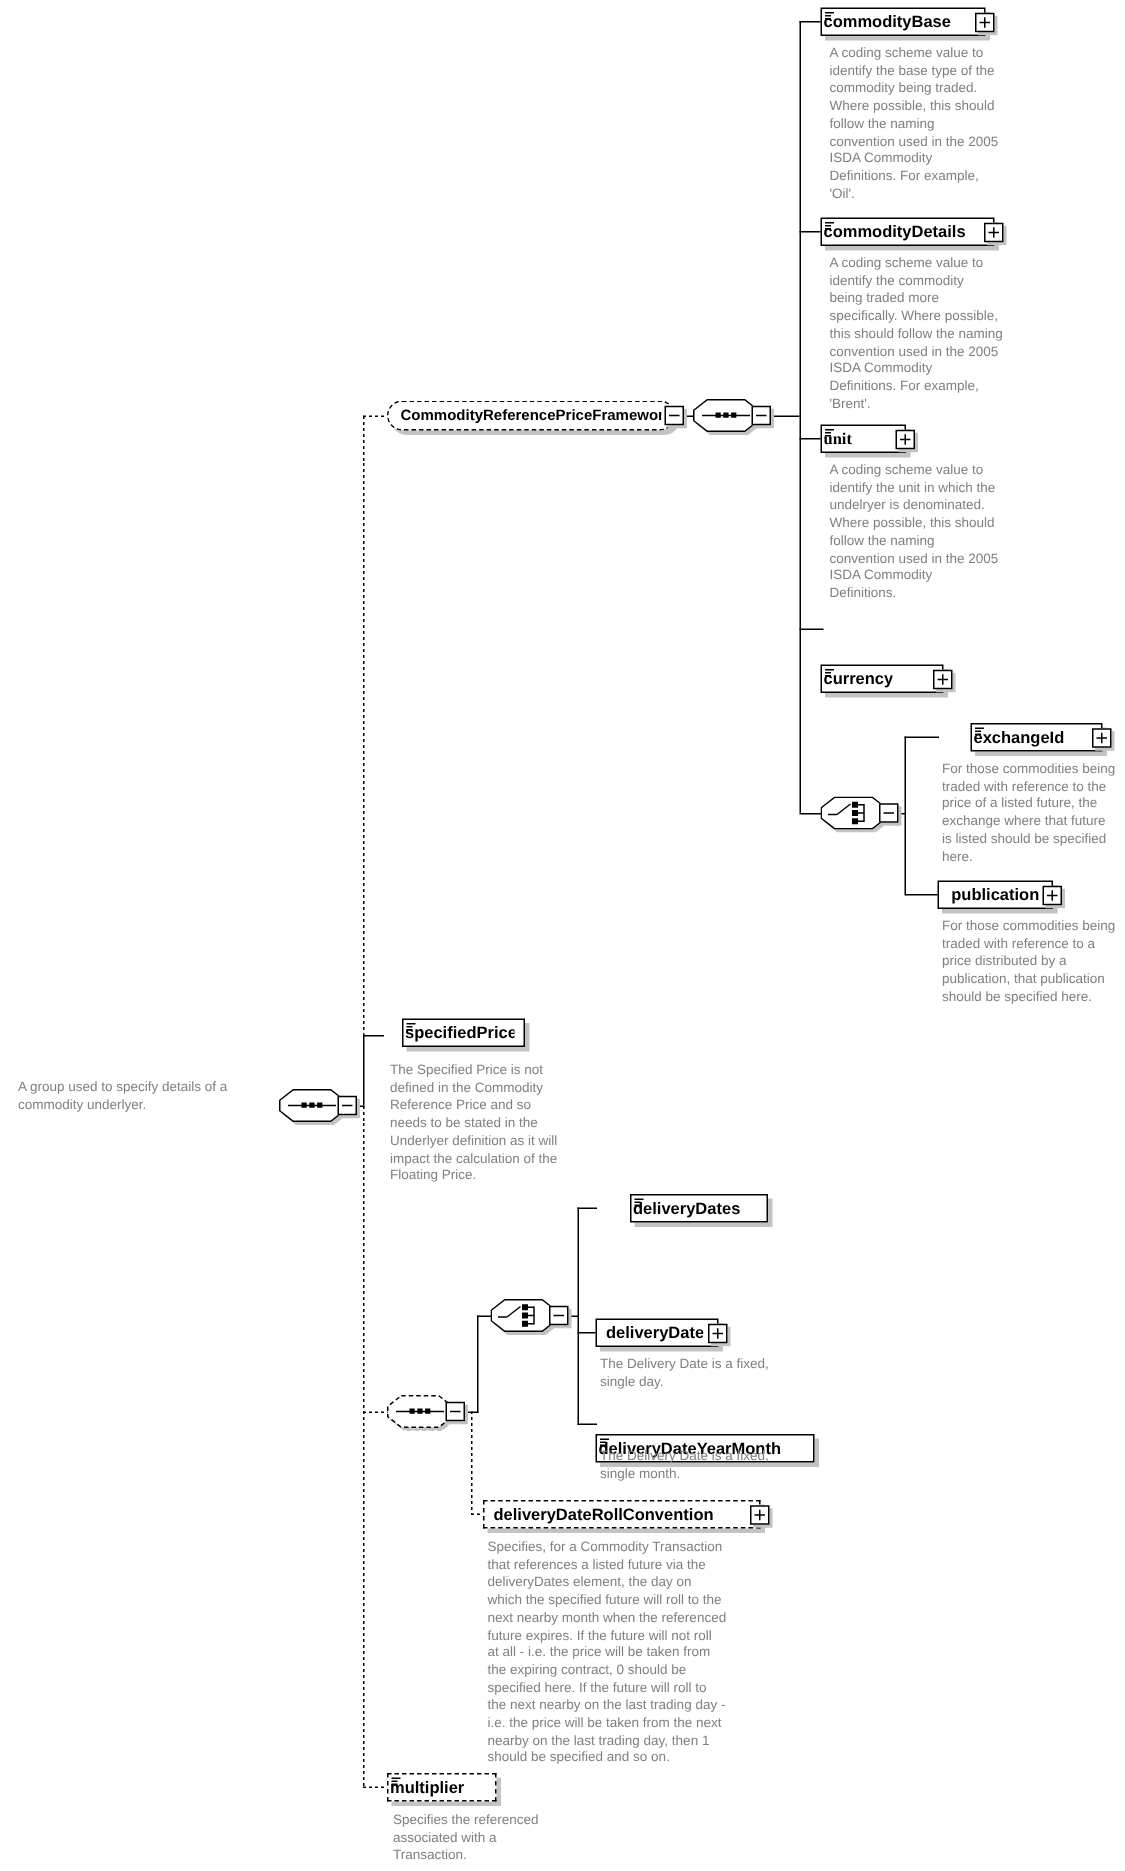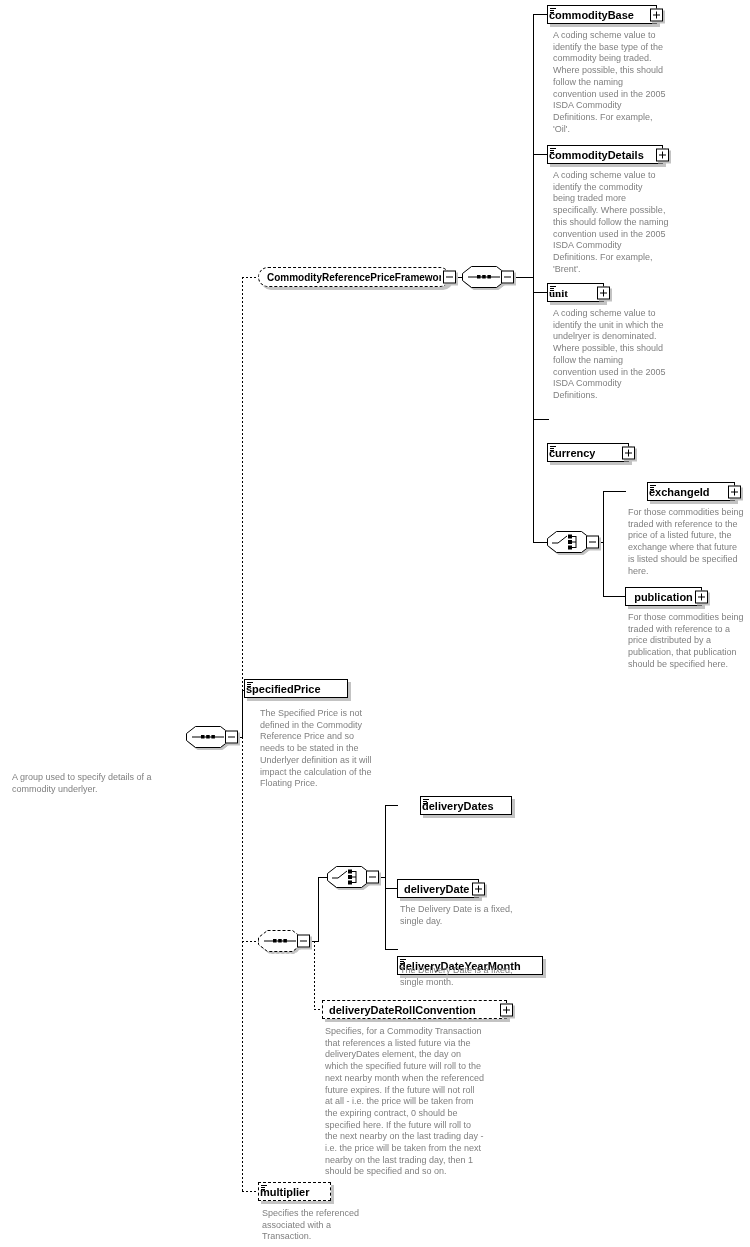--- a/index.html
+++ b/index.html
@@ -135,21 +135,21 @@
         <rect x="21" y="9" width="4" height="4" fill="#000"></rect>
         <rect x="21" y="14.5" width="4" height="4" fill="#000"></rect>
         <line x1="25" y1="5.5" x2="29" y2="5.5" stroke="#000"></line>
         <line x1="25" y1="11" x2="29" y2="11" stroke="#000"></line>
         <line x1="25" y1="16.5" x2="29" y2="16.5" stroke="#000"></line>
         <line x1="29" y1="5" x2="29" y2="17" stroke="#000"></line>
       </svg>
     <span class="xp"></span>
   </div>
 
-  <div class="desc" style="left:12px;top:772px;width:200px;">A group used to specify details of a
+  <div class="desc" style="left:12px;top:719px;width:200px;">A group used to specify details of a
 commodity underlyer.</div>
 
   <div class="node grpref dashedbox" style="left:258px;top:267px;width:192px;">
     <span class="lbl">CommodityReferencePriceFramewor...</span>
     <span class="xp"></span>
   </div>
 
   <div class="node el withdoc" style="left:547px;top:5px;width:110px;">
     <span class="doc">
         <i></i>
@@ -235,21 +235,21 @@
   <div class="node el" style="left:625px;top:587px;width:77px;justify-content:center;">
     <span class="lbl">publication</span>
     <span class="xp plus"></span>
   </div>
   <div class="desc" style="left:628px;top:612px;width:165px;">For those commodities being
 traded with reference to a
 price distributed by a
 publication, that publication
 should be specified here.</div>
 
-  <div class="node el withdoc" style="left:244px;top:679px;width:104px;">
+  <div class="node el withdoc" style="left:268px;top:679px;width:82px;">
     <span class="doc">
         <i></i>
         <i></i>
         <i></i>
       </span>
     <span class="lbl">specifiedPrice</span>
   </div>
   <div class="desc" style="left:260px;top:708px;width:170px;">The Specified Price is not
 defined in the Commodity
 Reference Price and so

